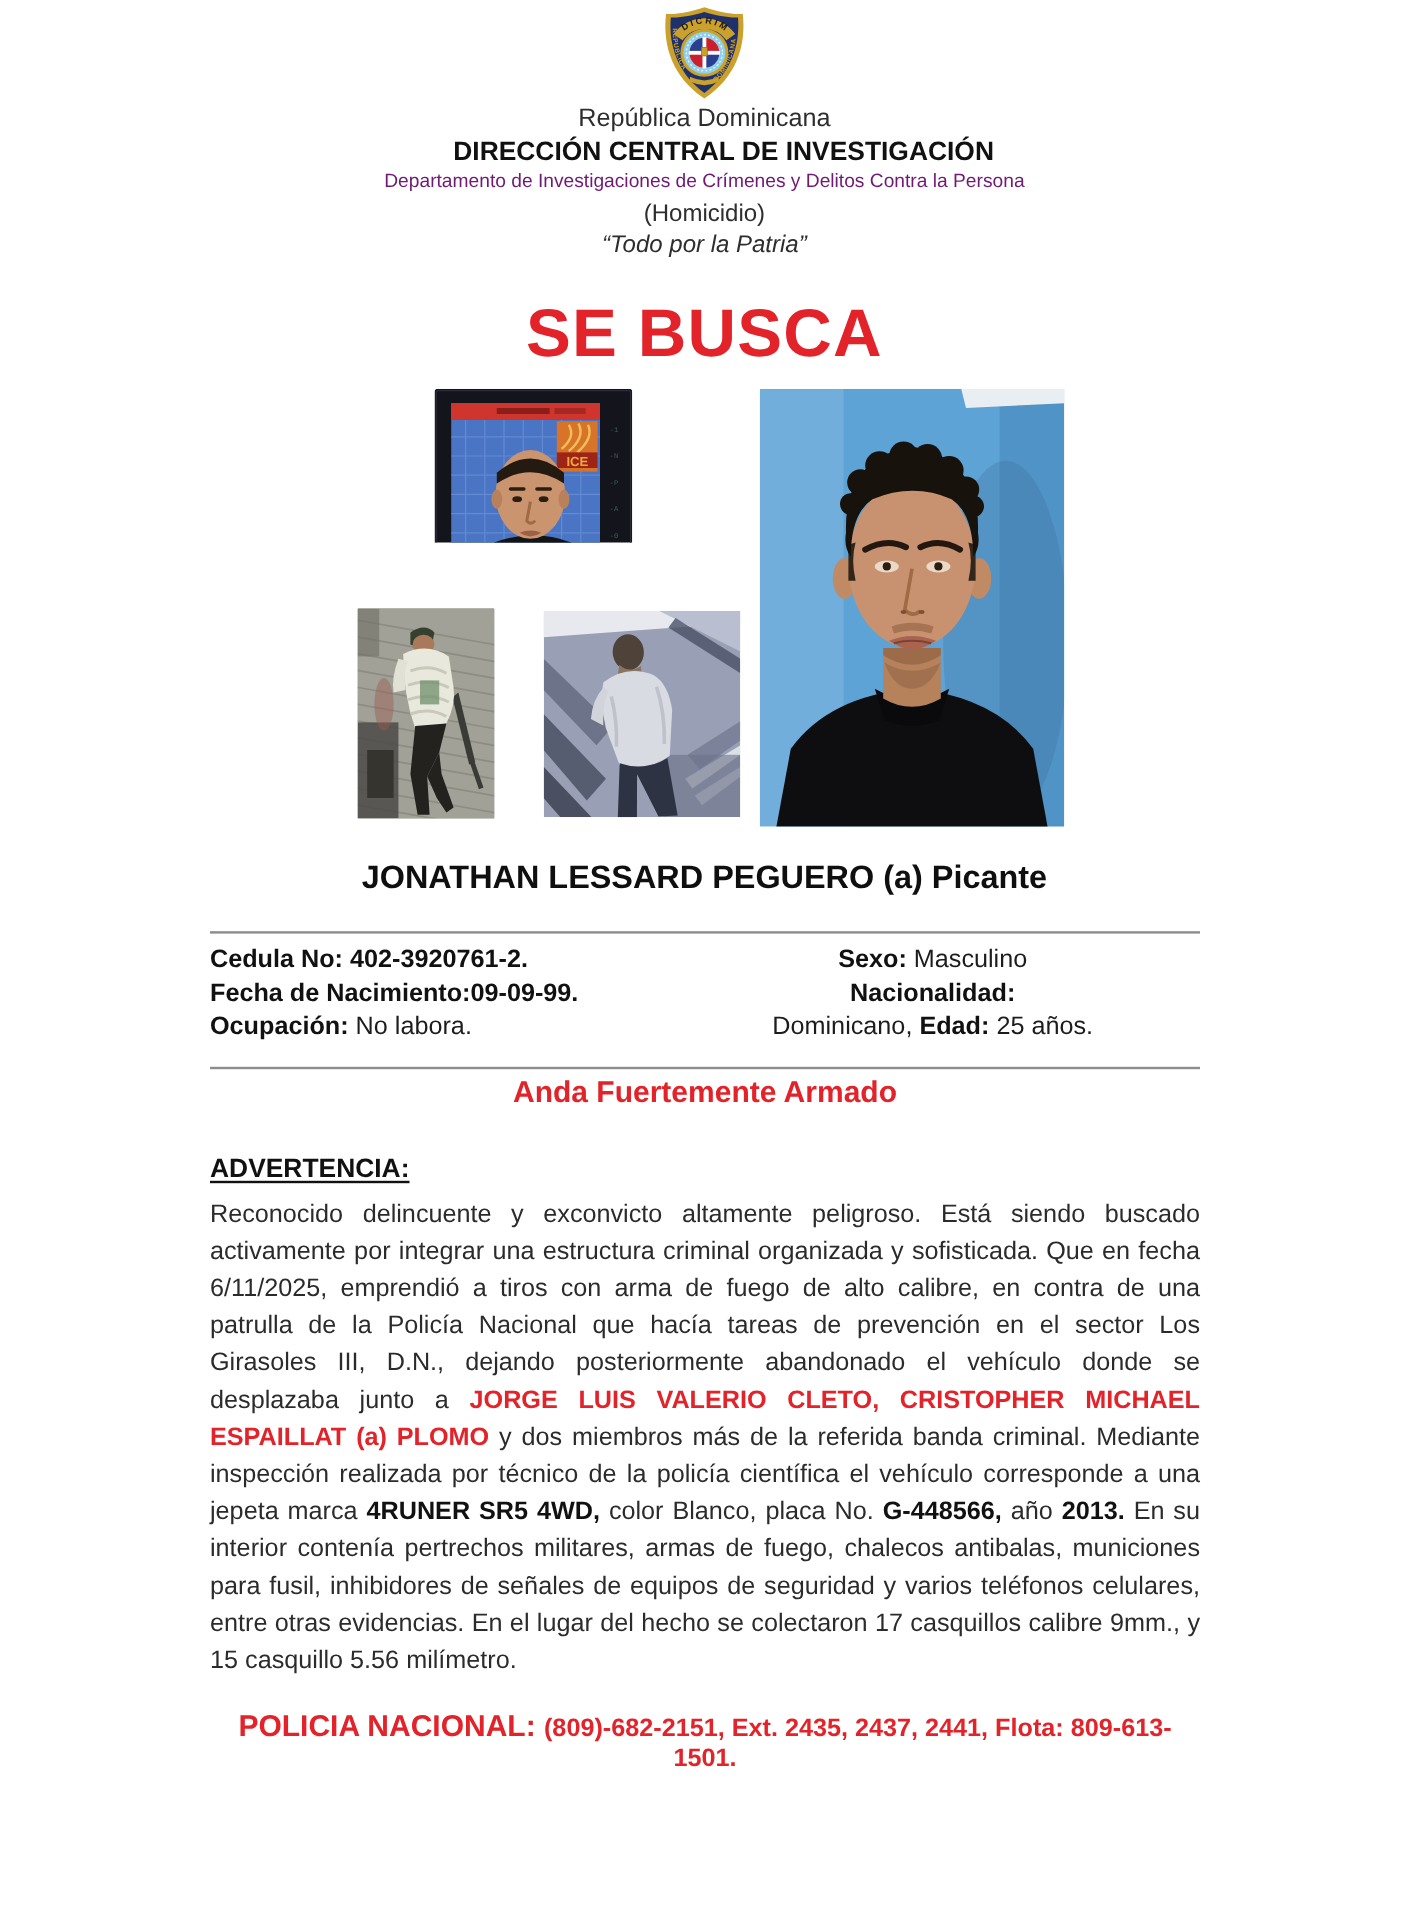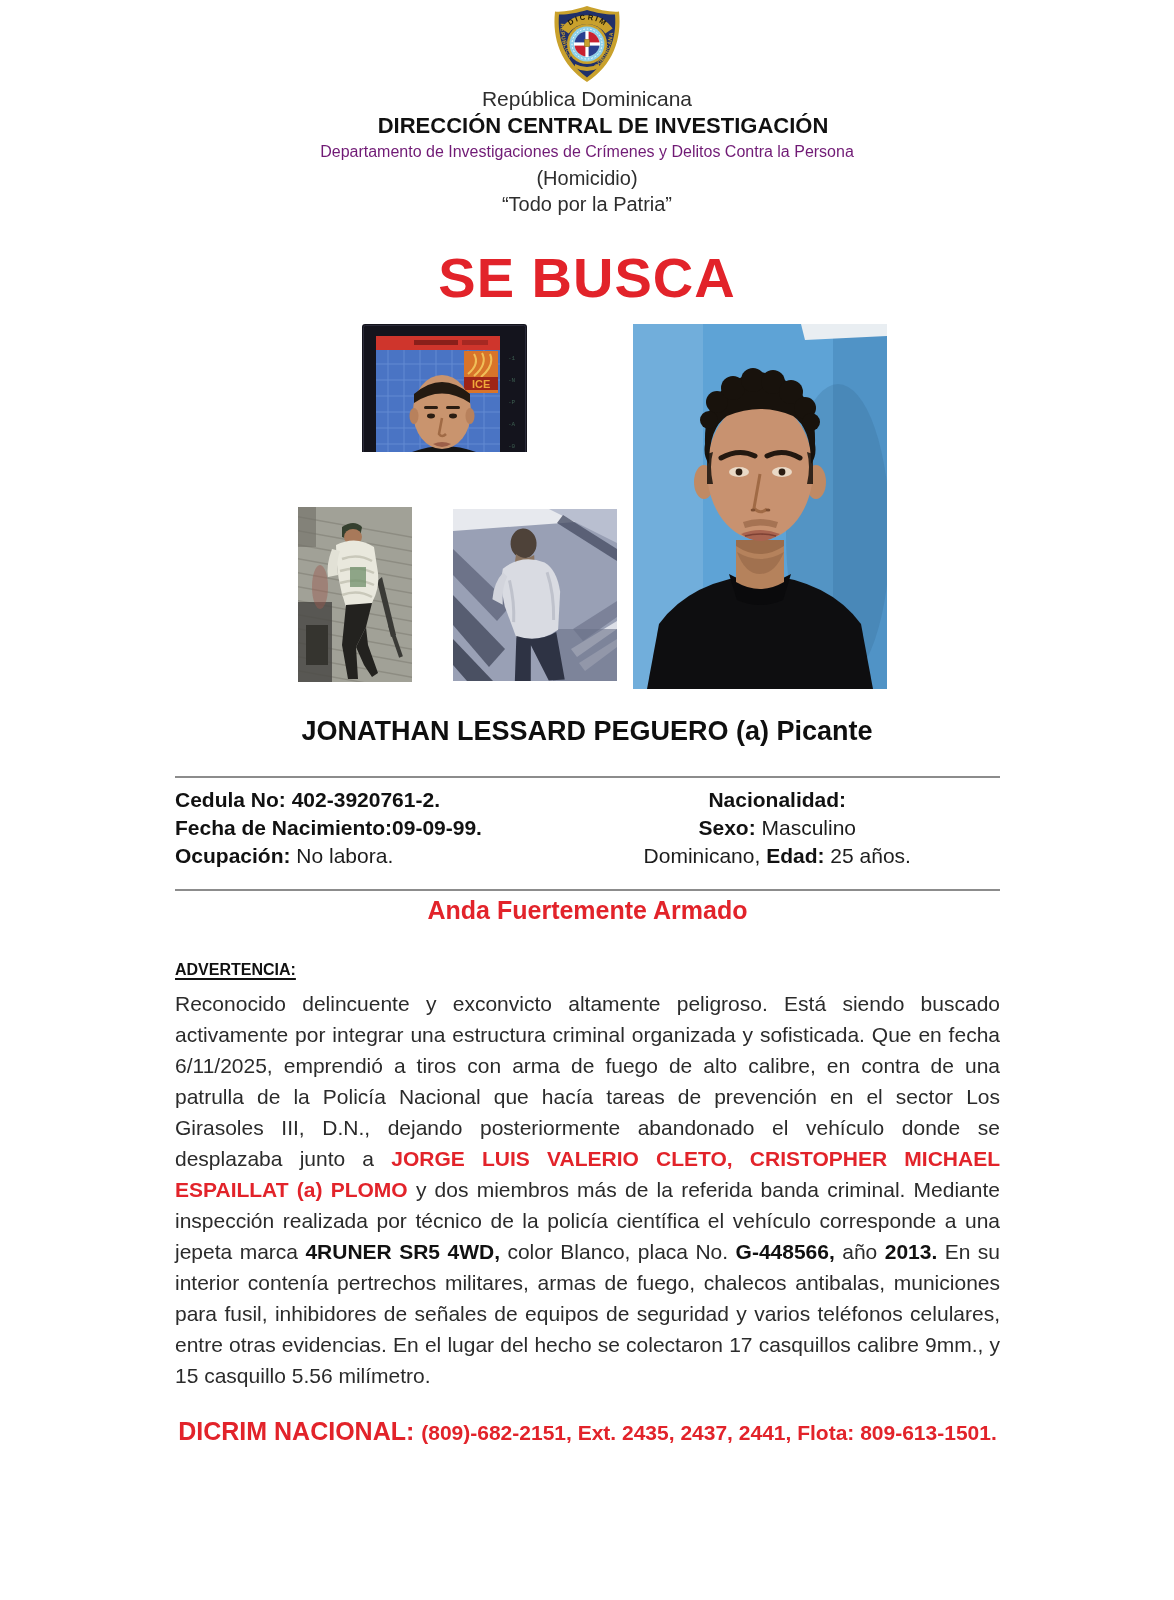--- a/index.html
+++ b/index.html
@@ -12,21 +12,21 @@
   body{font-family:"Liberation Sans", sans-serif;color:var(--ink);}
   .page{width:1174px;height:1600px;overflow:hidden;position:relative;background:#fff;}
 
   
   .header{padding-top:5px;text-align:center;}
   .badge{display:block;margin:0 auto;}
   .h-country{font-size:21px;margin-top:3px;line-height:26px;color:#2e2e2e;}
   .h-direction{font-size:22px;font-weight:bold;line-height:27px;color:#111;padding-left:32px;}
   .h-department{font-size:16px;line-height:26px;color:#701a75;}
   .h-unit{font-size:20px;line-height:26px;color:#2e2e2e;}
-  .h-motto{font-size:20px;line-height:26px;color:#2e2e2e;}
+  .h-motto{font-size:20px;line-height:26px;color:#2e2e2e;font-style:italic;}
 
   
   .se-busca{
     margin-top:32px;text-align:center;
     font-size:56px;font-weight:bold;letter-spacing:1px;
     color:var(--red);line-height:58px;
   }
 
   
   .photo-board{position:relative;height:382px;margin-top:10px;}
@@ -46,21 +46,21 @@
 
   .details{display:flex;padding:8px 0 10px 0;}
   .details-left{width:46%;}
   .details-right{width:54%;text-align:center;}
   .detail-row{font-size:21px;line-height:28px;color:#1c1c1c;}
 
   .warn-1{margin-top:15px;text-align:center;font-size:21px;font-weight:bold;color:#d2282c;}
   .warn-2{margin-top:5px;text-align:center;font-size:25px;font-weight:bold;color:var(--red);}
 
   .advertencia{
-    margin-top:36px;font-size:16px;font-weight:bold;color:#111;
+    margin-top:36px;font-size:22px;font-weight:bold;color:#111;
     text-decoration:underline;text-decoration-thickness:2px;text-underline-offset:3px;
   }
   .body-par{
     margin-top:9px;font-size:21px;line-height:31px;color:#2b2b2b;
     text-align:justify;
   }
   .footer-line{margin-top:26px;text-align:center;color:var(--red);}
 
   .seg-n{font-weight:normal;}
   .seg-b{font-weight:bold;color:#111;}
@@ -310,30 +310,30 @@
   <div class="content">
     <hr class="rule rule-1">
 
     <div class="details">
       <div class="details-left">
         <div class="detail-row"><span class="seg-b">Cedula No: 402-3920761-2.</span></div>
         <div class="detail-row"><span class="seg-b">Fecha de Nacimiento:09-09-99.</span></div>
         <div class="detail-row"><span class="seg-b">Ocupación:</span><span class="seg-n"> No labora.</span></div>
       </div>
       <div class="details-right">
+        <div class="detail-row"><span class="seg-b">Sexo:</span><span class="seg-n"> Masculino</span></div>
         <div class="detail-row"><span class="seg-b">Nacionalidad:</span></div>
-        <div class="detail-row"><span class="seg-b">Sexo:</span><span class="seg-n"> Masculino</span></div>
         <div class="detail-row"><span class="seg-n">Dominicano, </span><span class="seg-b">Edad:</span><span class="seg-n"> 25 años.</span></div>
       </div>
     </div>
 
     <hr class="rule rule-2">
 
     <div class="warn-2">Anda Fuertemente Armado</div>
 
     <div class="advertencia">ADVERTENCIA:</div>
 
     <p class="body-par"><span class="seg-n">Reconocido delincuente y exconvicto altamente peligroso. Está siendo buscado activamente por integrar una estructura criminal organizada y sofisticada. Que en fecha 6/11/2025, emprendió a tiros con arma de fuego de alto calibre, en contra de una patrulla de la Policía Nacional que hacía tareas de prevención en el sector Los Girasoles III, D.N., dejando posteriormente abandonado el vehículo donde se desplazaba junto a </span><span class="seg-rb">JORGE LUIS VALERIO CLETO, CRISTOPHER MICHAEL ESPAILLAT (a) PLOMO</span><span class="seg-n"> y dos miembros más de la referida banda criminal. Mediante inspección realizada por técnico de la policía científica el vehículo corresponde a una jepeta marca </span><span class="seg-b">4RUNER SR5 4WD,</span><span class="seg-n"> color Blanco, placa No. </span><span class="seg-b">G-448566,</span><span class="seg-n"> año </span><span class="seg-b">2013.</span><span class="seg-n"> En su interior contenía pertrechos militares, armas de fuego, chalecos antibalas, municiones para fusil, inhibidores de señales de equipos de seguridad y varios teléfonos celulares, entre otras evidencias. En el lugar del hecho se colectaron 17 casquillos calibre 9mm., y 15 casquillo 5.56 milímetro.</span></p>
 
-    <div class="footer-line"><span class="seg-fbig">DICRIM NACIONAL: </span><span class="seg-fsmall">(809)-682-2151, Ext. 2435, 2437, 2441, Flota: 809-613-1501.</span></div>
+    <div class="footer-line"><span class="seg-fbig">POLICIA NACIONAL: </span><span class="seg-fsmall">(809)-682-2151, Ext. 2435, 2437, 2441, Flota: 809-613-1501.</span></div>
   </div>
 
 </div>
 
 </body></html>

